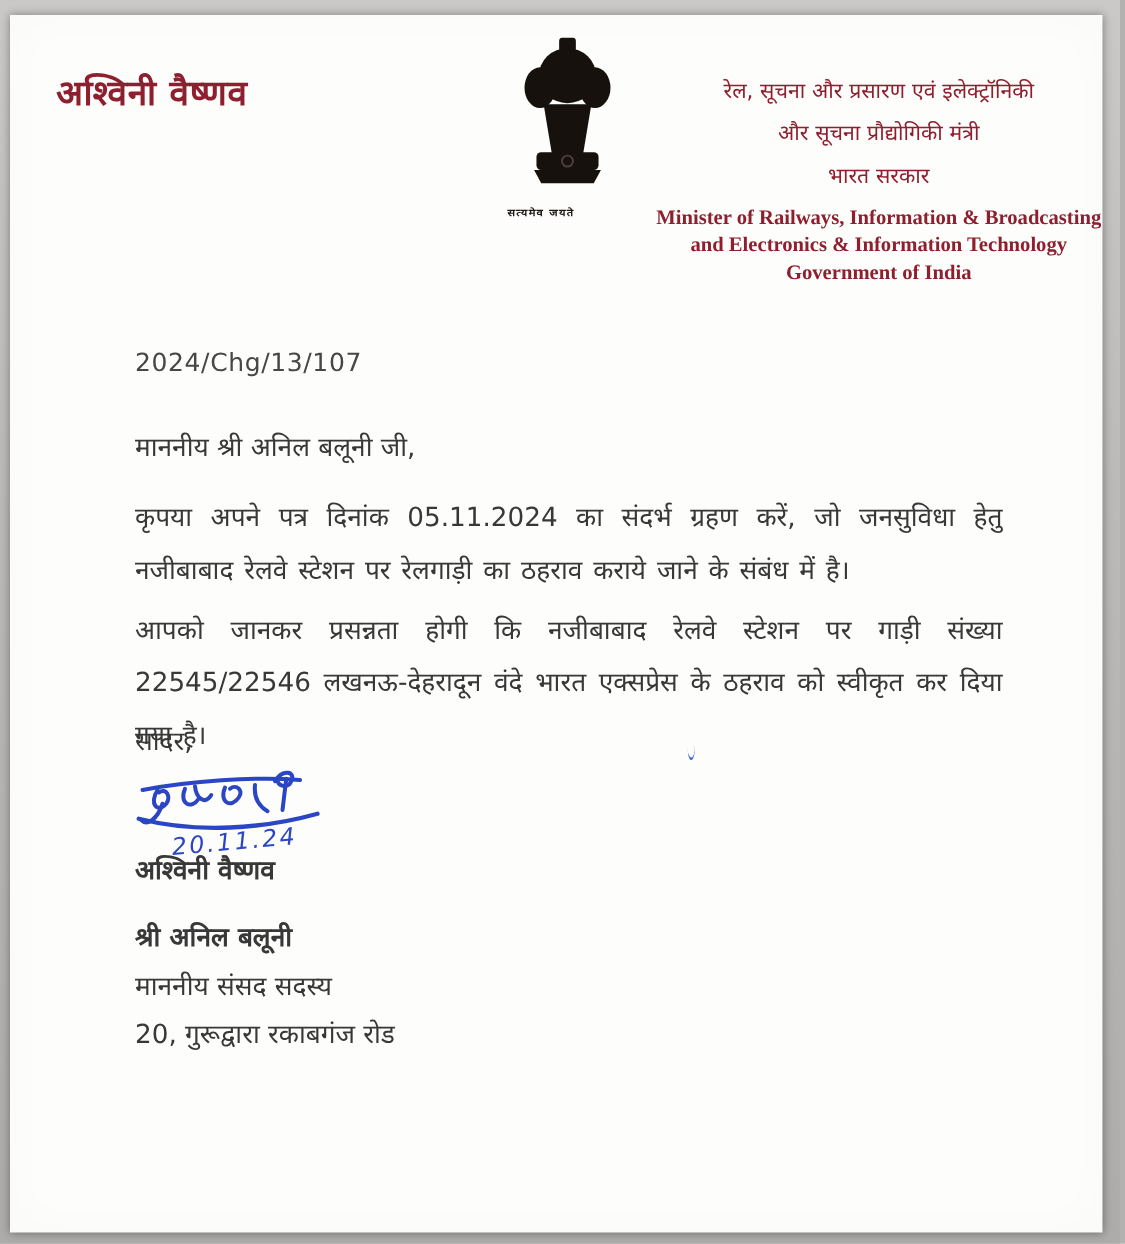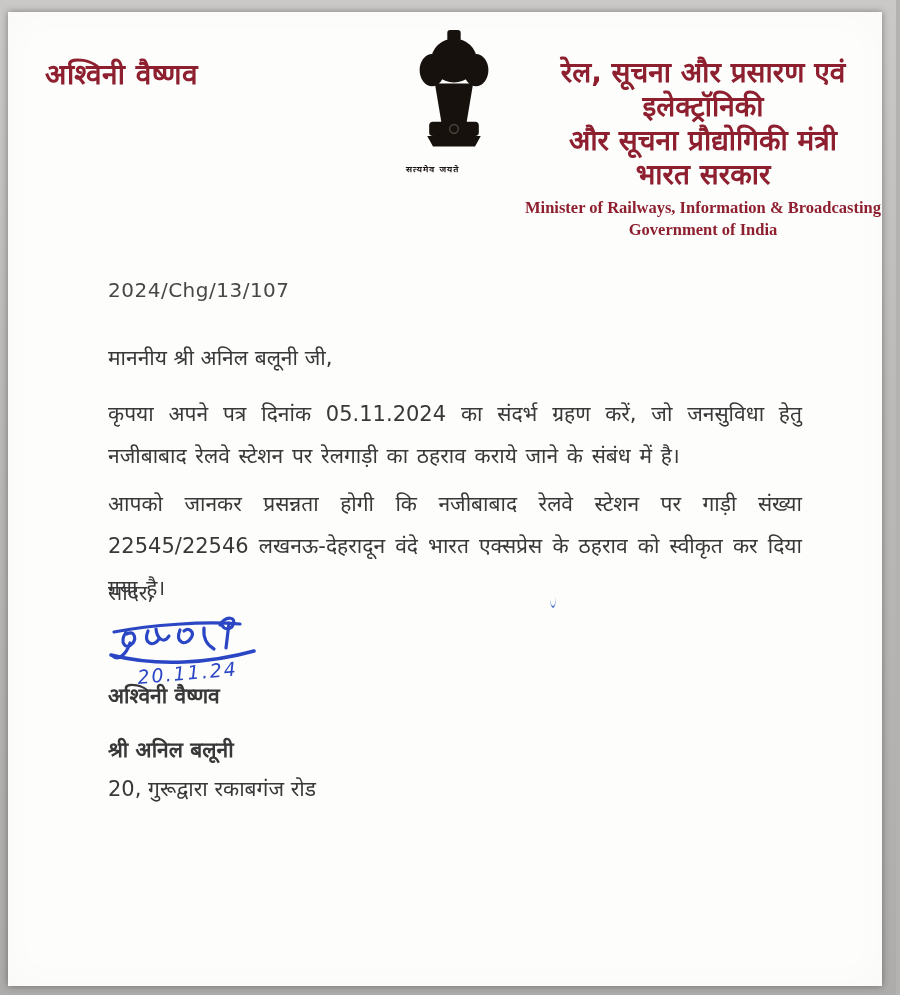--- a/index.html
+++ b/index.html
@@ -41,21 +41,21 @@
   .emblem-motto {
     margin-top:1px;
     font-size:9px; font-weight:bold; color:#1c1712;
     letter-spacing:1px; transform:scaleY(.85);
     white-space:nowrap;
   }
   .ministry {
     position:absolute; left:512px; top:44px; width:366px;
     text-align:center; color:var(--maroon);
   }
-  .ministry-hi { font-size:28px; font-weight:bold; line-height:34px; }
+  .ministry-hi { font-size:17px; font-weight:normal; line-height:34px; }
   .ministry-en {
     margin-top:5px;
     font-family:"Liberation Serif", serif;
     font-size:16.5px; font-weight:bold; line-height:22px;
   }
   
   .ref {
     position:absolute; left:100px; top:266px;
     font-size:20px; color:#474747; letter-spacing:.5px;
   }
@@ -122,20 +122,21 @@
     </div>
 
     <div class="ministry">
       <div class="ministry-hi">
         <div>रेल, सूचना और प्रसारण एवं इलेक्ट्रॉनिकी</div>
         <div>और सूचना प्रौद्योगिकी मंत्री</div>
         <div>भारत सरकार</div>
       </div>
       <div class="ministry-en">
         <div>Minister of Railways, Information &amp; Broadcasting</div>
+        <div>and Electronics &amp; Information Technology</div>
         <div>Government of India</div>
       </div>
     </div>
 
     <div class="ref">2024/Chg/13/107</div>
 
     <div class="hi-text salutation">माननीय श्री अनिल बलूनी जी,</div>
 
     <div class="hi-text para para1">कृपया अपने पत्र दिनांक 05.11.2024 का संदर्भ ग्रहण करें, जो जनसुविधा हेतु नजीबाबाद रेलवे स्टेशन पर रेलगाड़ी का ठहराव कराये जाने के संबंध में है।</div>
 
@@ -156,17 +157,18 @@
         </g>
         <path class="sig-stroke" stroke-width="3.5" d="M5 45 C 52 57, 105 53, 148 41"></path>
         <text class="sig-date" x="32" y="74" transform="rotate(-5 32 74)">20.11.24</text>
       </svg>
     </div>
 
     <div class="hi-text signatory">अश्विनी वैष्णव</div>
 
     <div class="hi-text recipient">
       <div class="recipient-name">श्री अनिल बलूनी</div>
+      <div>माननीय संसद सदस्य</div>
       <div>20, गुरूद्वारा रकाबगंज रोड</div>
     </div>
 
   </div>
 </div>
 
 </body></html>

